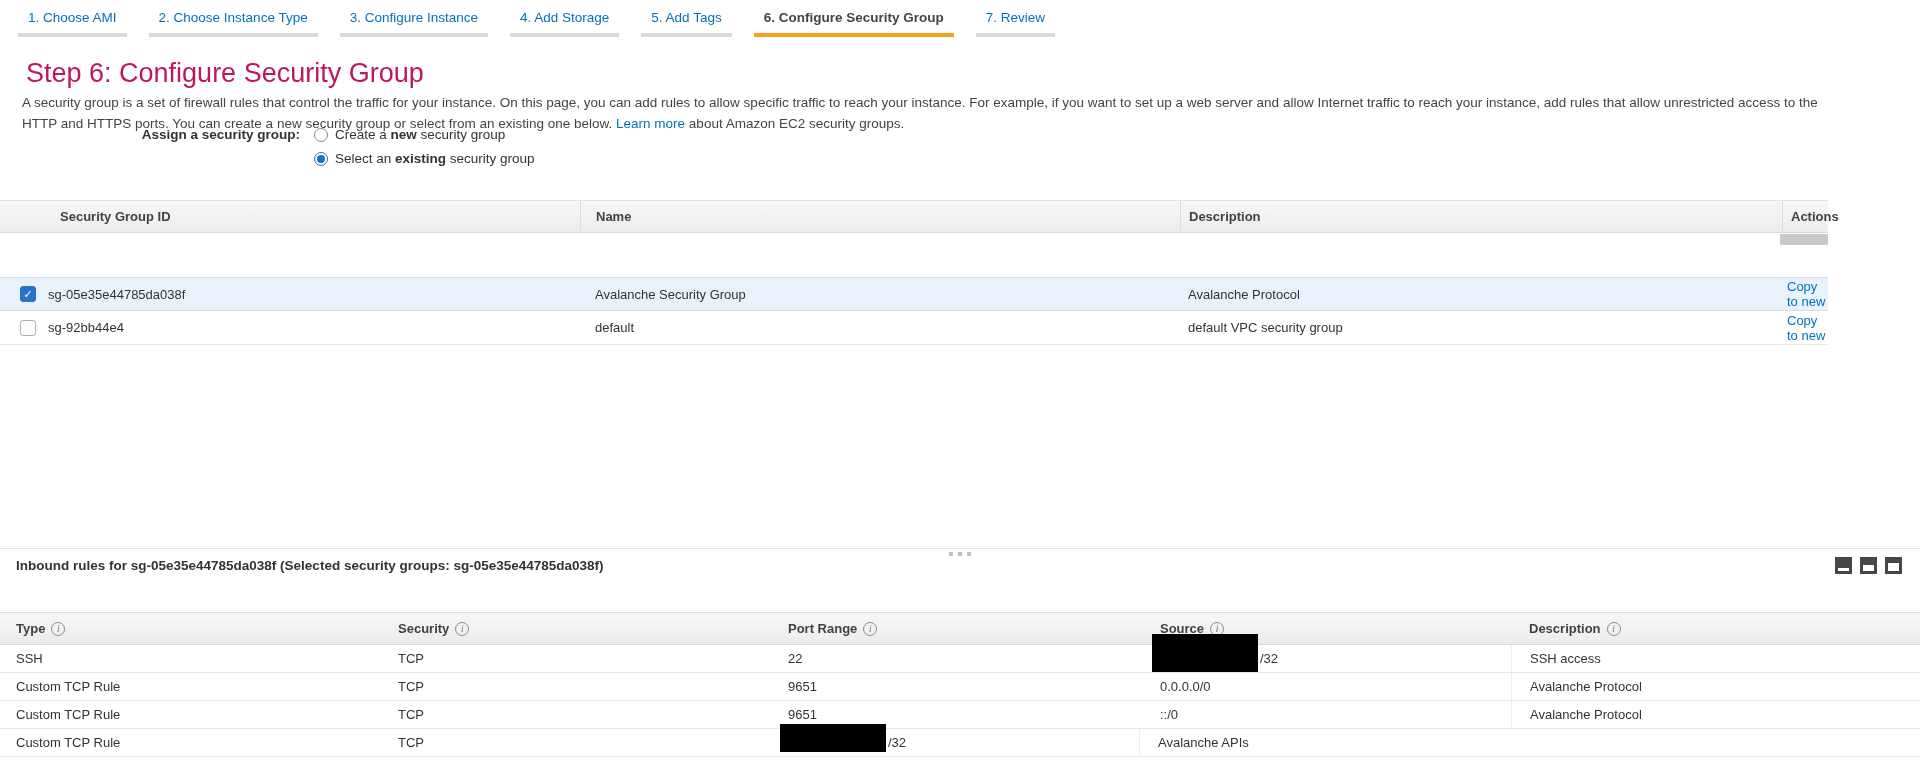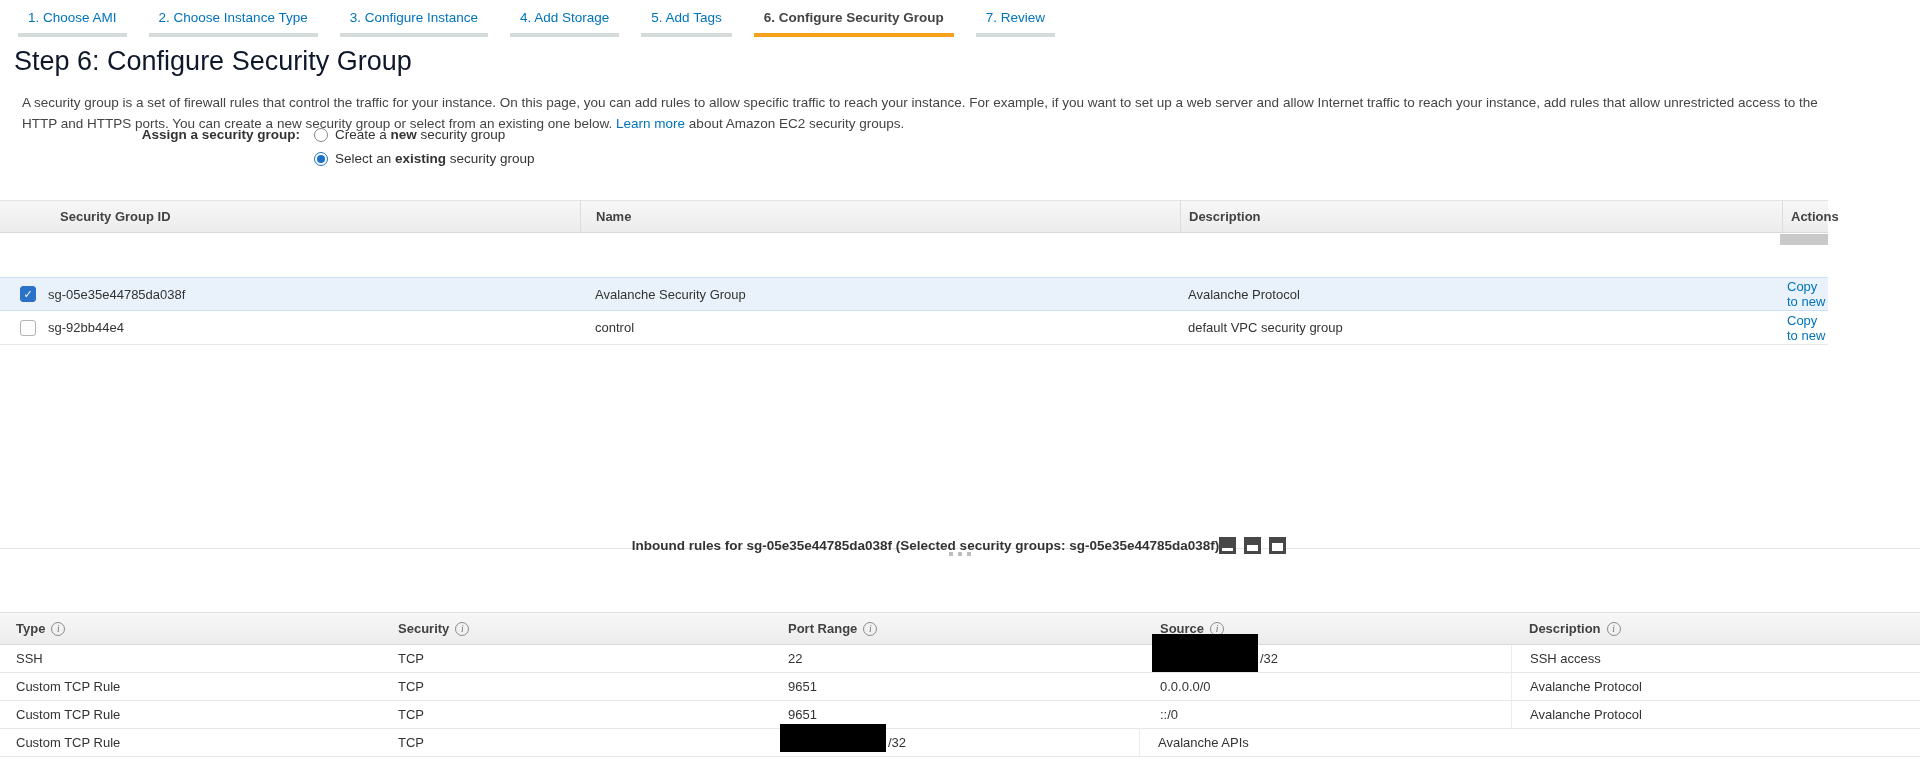--- a/index.html
+++ b/index.html
@@ -7,21 +7,21 @@
   .page{position:relative;width:1920px;height:768px;background:#fff;overflow:hidden;
         font-family:"Liberation Sans","DejaVu Sans",sans-serif;color:#333}
 
   
   .tabs{position:absolute;top:8px;left:18px;display:flex}
   .tab{display:block;margin-right:22px;padding:2px 10px 8px;font-size:13.5px;
        color:#0073bb;text-decoration:none;border-bottom:4px solid #d5dbdb;cursor:pointer;white-space:nowrap}
   .tab.active{color:#444;font-weight:bold;border-bottom-color:#f5a11b}
 
   
-  .page-title{position:absolute;top:42px;left:10px;margin:4px;font-size:27px;font-weight:400;color:#0f172a}
+  .page-title{position:absolute;top:42px;left:10px;margin:16px;font-size:27px;font-weight:400;color:#be185d}
   .page-desc{position:absolute;top:80px;left:10px;width:1900px;margin:12px;font-size:13.5px;line-height:21px;color:#444}
   .link{color:#0073bb;text-decoration:none;cursor:pointer}
 
   
   .assign-row{position:absolute;top:127px;left:0;display:flex}
   .assign-label{width:300px;text-align:right;font-weight:bold;font-size:13.5px;color:#333}
   .assign-options{margin-left:14px}
   .radio-option{display:flex;align-items:center;margin-bottom:9px;font-size:13.5px;cursor:pointer}
   .radio{width:14px;height:14px;border:1px solid #878787;border-radius:50%;margin-right:7px;background:#fff;position:relative;flex:none}
   .radio.selected{border-color:#1b73c9}
@@ -49,21 +49,21 @@
             display:flex;align-items:center;justify-content:center;cursor:pointer}
   .checkbox.checked{background:#2a72c8;border-color:#2a72c8}
   .checkbox.checked::after{content:"✓";color:#fff;font-size:11px;line-height:1}
 
   
   .splitter{position:absolute;top:548px;left:0;width:1920px;border-top:1px solid #e4e4e4;
             display:flex;justify-content:center;gap:5px;padding-top:3px;cursor:row-resize}
   .splitter .dot{width:4px;height:4px;background:#bdbdbd}
 
   
-  .inbound-bar{position:absolute;top:537px;left:16px;width:1886px;display:flex;justify-content:center;align-items:center}
+  .inbound-bar{position:absolute;top:557px;left:16px;width:1886px;display:flex;justify-content:space-between;align-items:center}
   .inbound-title{margin:0;font-size:13.5px;font-weight:bold;color:#333}
   .layout-icons{display:flex;gap:8px}
   .layout-icon{position:relative;width:17px;height:17px;background:#474747;cursor:pointer}
   .layout-icon .pane{position:absolute;left:3px;right:3px;bottom:3px;background:#fff}
   .layout-icon.small .pane{height:3px}
   .layout-icon.medium .pane{height:6px}
   .layout-icon.large .pane{height:8px}
 
   .inbound-table{position:absolute;top:612px;left:0;width:1920px;font-size:13px}
   .i-head{display:flex;height:33px;background:linear-gradient(#f7f7f7,#ececec);
@@ -135,21 +135,21 @@
         <div class="cell c-desc">Avalanche Protocol</div>
         <div class="cell c-actions">
             <a class="link">Copy to new</a>
           </div>
       </div>
       <div class="t-row">
         <div class="cell c-check">
             <span class="checkbox"></span>
           </div>
         <div class="cell c-id">sg-92bb44e4</div>
-        <div class="cell c-name">control</div>
+        <div class="cell c-name">default</div>
         <div class="cell c-desc">default VPC security group</div>
         <div class="cell c-actions">
             <a class="link">Copy to new</a>
           </div>
       </div>
     </div>
   </section>
 
   <div class="splitter">
     <span class="dot"></span>

